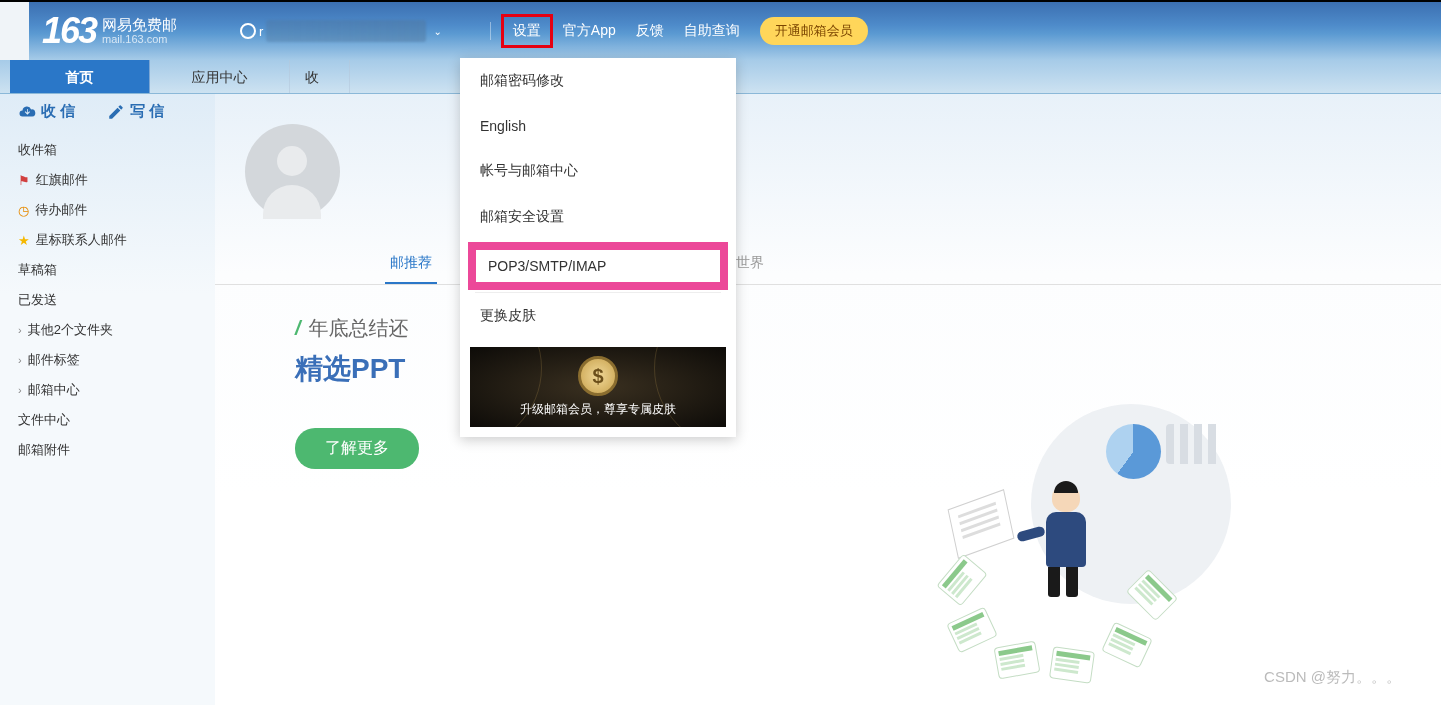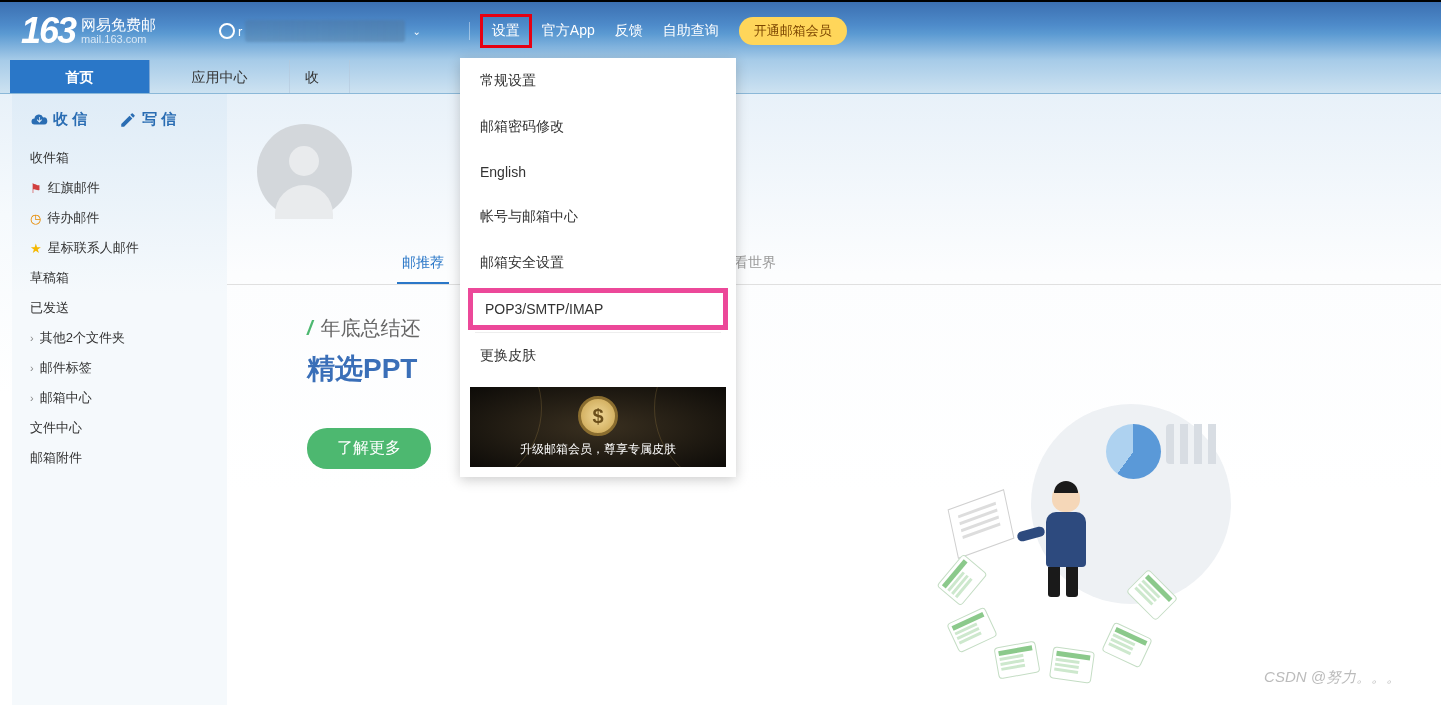--- a/index.html
+++ b/index.html
@@ -11,23 +11,24 @@
   overflow: hidden;
   background: #f0f4f8;
   position: relative;
 }
 .top-black { height: 2px; background: #000; }
 .header {
   height: 58px;
   background: linear-gradient(to bottom, #3b6fb1 0%, #4e8bca 40%, #5b9ad2 55%, #a6cbe8 100%);
   display: flex;
   align-items: center;
-  padding-left: 21px;
-  color: #fff;
-  position: relative;
+  padding-left: 13px;
+  color: #fff;
+  position: relative;
+  margin-left: 29px;
 }
 .logo-area { display: flex; align-items: center; }
 .logo-163 {
   font-family: Arial, sans-serif;
   font-size: 36px;
   font-weight: bold;
   font-style: italic;
   color: #fff;
   letter-spacing: -2px;
 }
@@ -112,22 +113,20 @@
 
 .body-area {
   display: flex;
   height: calc(100% - 94px);
   background: linear-gradient(to bottom, #e8f1f9 0%, #f6fafd 120px, #fff 300px);
 }
 
 .sidebar {
   width: 215px;
   background: linear-gradient(to bottom, #dfecf7, #f5f9fc 200px);
-  padding-top: 8px;
-  margin-left: 12px;
 }
 .action-row {
   display: flex;
   padding: 8px 18px 14px;
   gap: 32px;
 }
 .action-btn {
   display: flex;
   align-items: center;
   gap: 5px;
@@ -357,21 +356,21 @@
   z-index: 100;
   padding-bottom: 10px;
 }
 .menu-item {
   padding: 14px 20px;
   font-size: 14px;
   color: #333;
   cursor: pointer;
 }
 .menu-item.highlighted {
-  border: 5px solid #ec4899;
+  border: 8px solid #ec4899;
   margin: 2px 8px;
   padding: 8px 12px;
 }
 .menu-divider {
   height: 1px;
   background: #eee;
   margin: 0 15px;
 }
 .menu-banner {
   margin: 8px 10px 0;
@@ -408,21 +407,20 @@
   margin-top: 5px;
   z-index: 1;
 }
 
 .watermark {
   position: absolute;
   right: 40px;
   bottom: 18px;
   color: rgba(120,120,120,0.5);
   font-size: 15px;
-  font-style: italic;
 }
 </style>
 </head>
 <body>
 
 <div class="top-black"></div>
 
 <div class="header">
   <div class="logo-area">
     <span class="logo-163">163</span>
@@ -544,21 +542,20 @@
         <div class="fcard" style="left:110px; top:95px; transform:rotate(8deg);"></div>
         <div class="fcard" style="left:165px; top:75px; transform:rotate(25deg);"></div>
         <div class="fcard" style="left:190px; top:25px; transform:rotate(45deg);"></div>
         <div class="fcard" style="left:0px; top:10px; transform:rotate(-50deg);"></div>
       </div>
     </div>
   </div>
 </div>
 
 <div class="settings-menu">
-  <div class="menu-item">常规设置</div>
   <div class="menu-item">邮箱密码修改</div>
   <div class="menu-item">English</div>
   <div class="menu-item">帐号与邮箱中心</div>
   <div class="menu-item">邮箱安全设置</div>
   <div class="menu-item highlighted">POP3/SMTP/IMAP</div>
   <div class="menu-divider"></div>
   <div class="menu-item">更换皮肤</div>
   <div class="menu-banner">
     <div class="medal">$</div>
     <div class="banner-text">升级邮箱会员，尊享专属皮肤</div>

